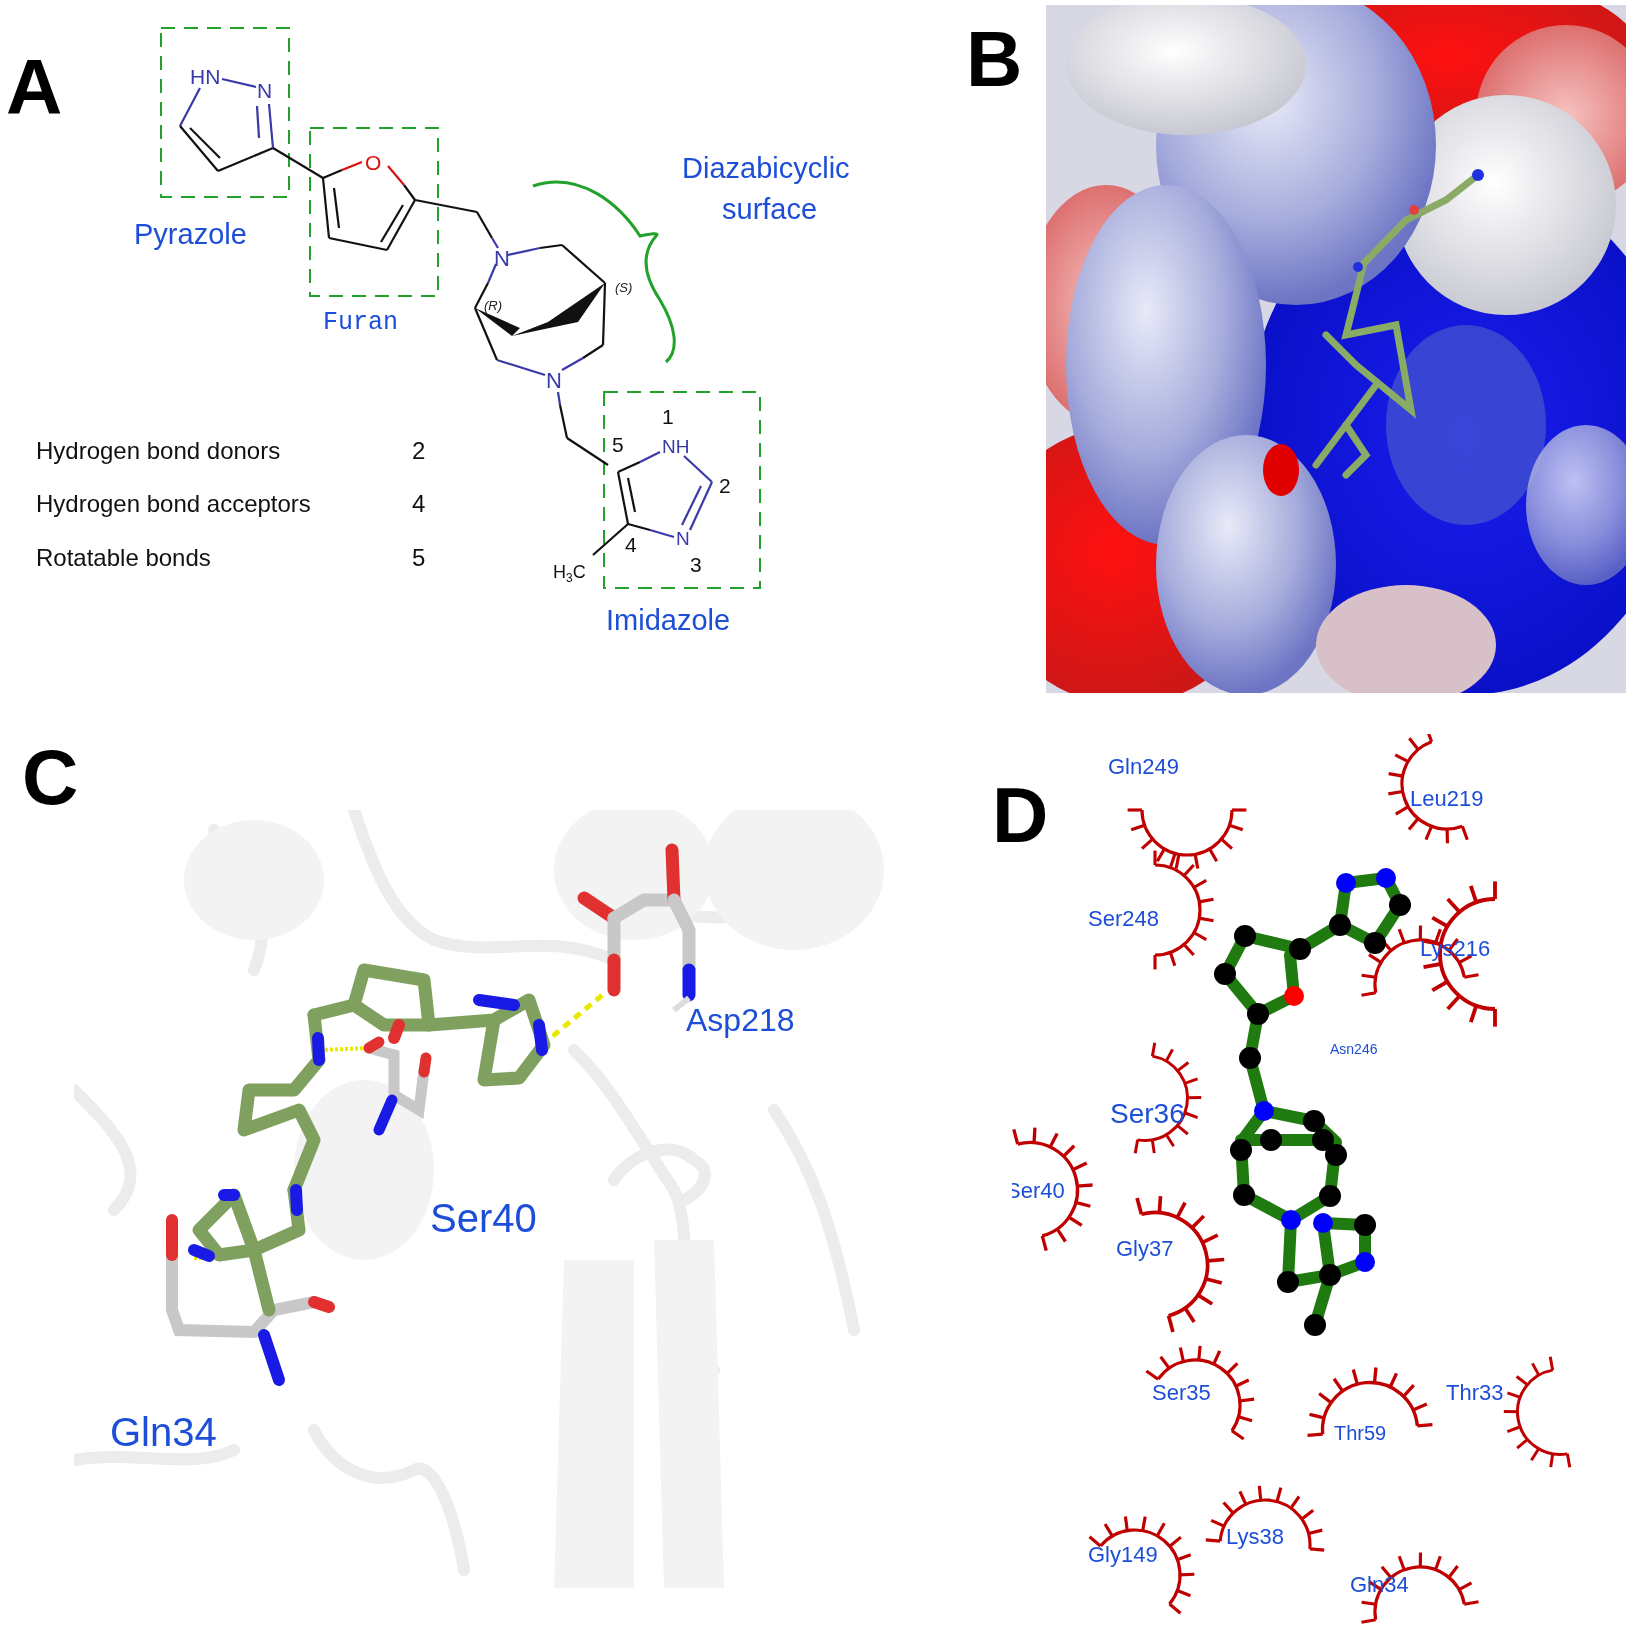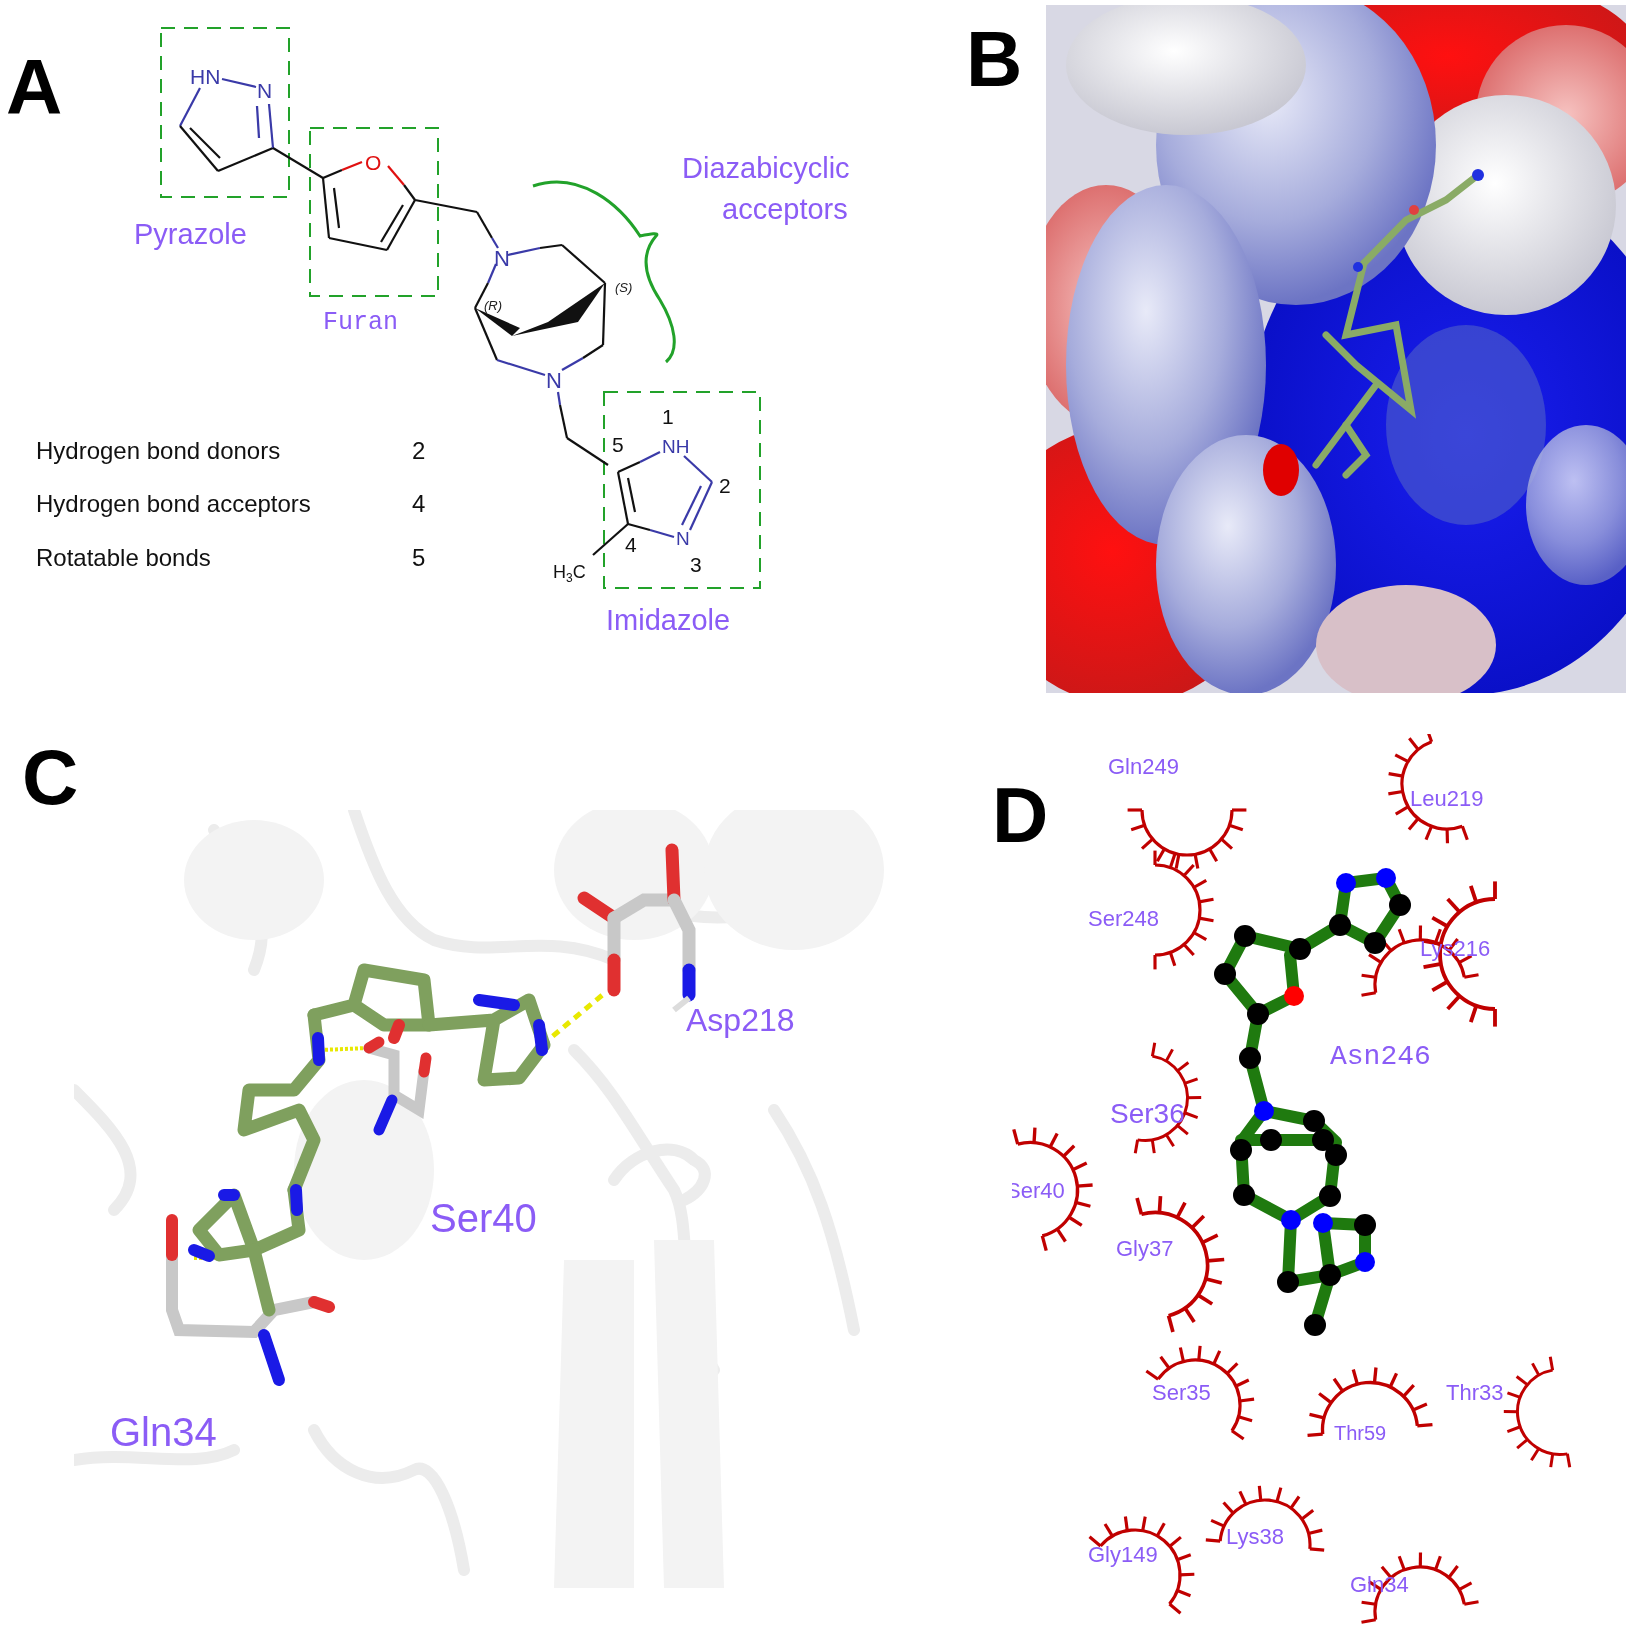--- a/index.html
+++ b/index.html
@@ -1,18 +1,18 @@
 <!DOCTYPE html>
 <html><head>
 <meta charset="utf-8">
 <style>
   html,body{margin:0;padding:0;background:#fff;}
   body{width:1652px;height:1638px;position:relative;overflow:hidden;font-family:"Liberation Sans",sans-serif;color:#111;}
   .panel-letter{position:absolute;font-family:"Liberation Sans",sans-serif;font-weight:bold;font-size:78px;line-height:1;color:#000;}
-  .lbl{position:absolute;font-family:"Liberation Sans",sans-serif;color:#8b5cf6;white-space:nowrap;}
+  .lbl{position:absolute;font-family:"Liberation Sans",sans-serif;color:#1d4ed8;white-space:nowrap;}
   .props{position:absolute;left:36px;top:424px;font-size:24px;}
   .prow{display:flex;height:53.5px;align-items:center;}
   .pname{width:376px;}
   svg{position:absolute;left:0;top:0;}
   .panelB{position:absolute;left:1046px;top:5px;width:580px;height:688px;overflow:hidden;}
   .panelC{position:absolute;left:74px;top:810px;width:838px;height:778px;overflow:hidden;background:#fff;}
   .panelD{position:absolute;left:1012px;top:734px;width:616px;height:900px;overflow:hidden;}
 </style>
 </head>
 <body>
@@ -98,21 +98,21 @@
   <text x="662" y="424" font-family="Liberation Sans, sans-serif" font-size="21" fill="#111">1</text>
   <text x="719" y="493" font-family="Liberation Sans, sans-serif" font-size="21" fill="#111">2</text>
   <text x="690" y="572" font-family="Liberation Sans, sans-serif" font-size="21" fill="#111">3</text>
   <text x="625" y="552" font-family="Liberation Sans, sans-serif" font-size="21" fill="#111">4</text>
   <text x="612" y="452" font-family="Liberation Sans, sans-serif" font-size="21" fill="#111">5</text>
 </svg>
 
 <div class="lbl" style="left:134px;top:218px;font-size:29px;">Pyrazole</div>
 <div class="lbl" style="left:323px;top:308px;font-size:25px;font-family:Liberation Mono, monospace;">Furan</div>
 <div class="lbl" style="left:682px;top:152px;font-size:29px;">Diazabicyclic</div>
-<div class="lbl" style="left:722px;top:193px;font-size:29px;">acceptors</div>
+<div class="lbl" style="left:722px;top:193px;font-size:29px;">surface</div>
 <div class="lbl" style="left:606px;top:604px;font-size:29px;">Imidazole</div>
 
 <div class="props">
   <div class="prow">
       <span class="pname">Hydrogen bond donors</span>
       <span>2</span>
     </div>
   <div class="prow">
       <span class="pname">Hydrogen bond acceptors</span>
       <span>4</span>
@@ -325,21 +325,21 @@
       <circle cx="1323" cy="1223" r="10" fill="#0000ff"></circle>
       <circle cx="1365" cy="1262" r="10" fill="#0000ff"></circle>
       <circle cx="1365" cy="1225" r="11" fill="#000"></circle>
       <circle cx="1315" cy="1325" r="11" fill="#000"></circle>
     </g>
   </svg>
   <div class="lbl" style="left:96px;top:20px;font-size:22px;">Gln249</div>
   <div class="lbl" style="left:398px;top:52px;font-size:22px;">Leu219</div>
   <div class="lbl" style="left:76px;top:172px;font-size:22px;">Ser248</div>
   <div class="lbl" style="left:408px;top:202px;font-size:22px;">Lys216</div>
-  <div class="lbl" style="left:318px;top:307px;font-size:28px;font-family:Liberation Mono, monospace;">Asn246</div>
+  <div class="lbl" style="left:318px;top:307px;font-size:14px;">Asn246</div>
   <div class="lbl" style="left:98px;top:364px;font-size:28px;">Ser36</div>
   <div class="lbl" style="left:-6px;top:444px;font-size:22px;">Ser40</div>
   <div class="lbl" style="left:104px;top:502px;font-size:22px;">Gly37</div>
   <div class="lbl" style="left:140px;top:646px;font-size:22px;">Ser35</div>
   <div class="lbl" style="left:434px;top:646px;font-size:22px;">Thr33</div>
   <div class="lbl" style="left:322px;top:688px;font-size:20px;">Thr59</div>
   <div class="lbl" style="left:76px;top:808px;font-size:22px;">Gly149</div>
   <div class="lbl" style="left:214px;top:790px;font-size:22px;">Lys38</div>
   <div class="lbl" style="left:338px;top:838px;font-size:22px;">Gln34</div>
 </div>

